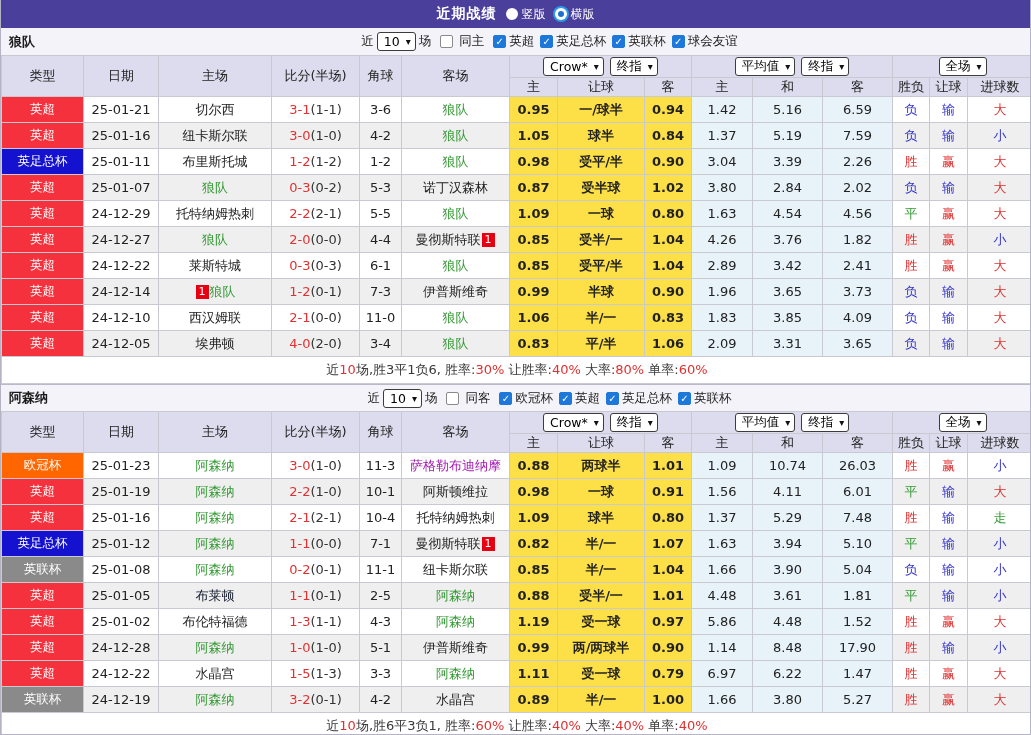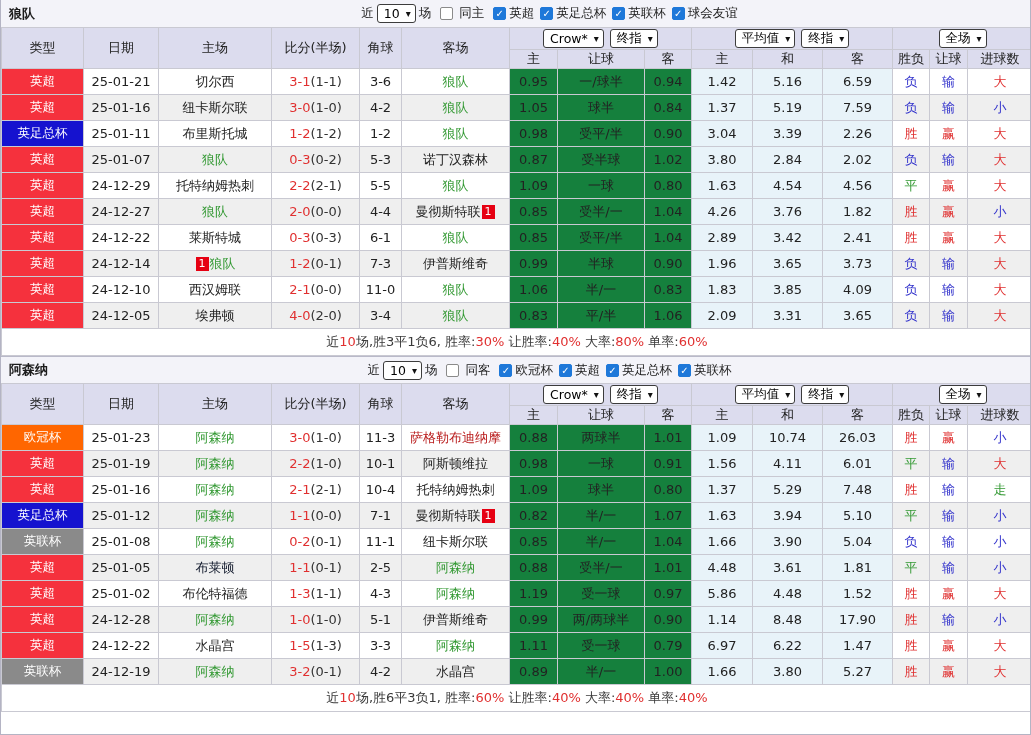--- a/index.html
+++ b/index.html
@@ -30,33 +30,44 @@
   
   table { border-collapse:collapse; table-layout:fixed; width:1031px; }
   th, td { border:1px solid #c9c9d2; padding:0; text-align:center; white-space:nowrap; overflow:hidden; font-size:13px; color:#222; }
   thead th { background:#dcdcee; font-weight:normal; }
   thead tr.grp { height:22px; }
   thead tr.sub { height:18px; font-size:12.5px; }
   thead .hdr-sels { display:flex; align-items:center; justify-content:center; gap:6px; }
   tbody tr { height:26px; background:#fff; }
   tbody tr.alt { background:#efefef; }
   td.c-type { color:#fff; font-size:12.5px; }
-  td.c-odds { background:#15803d; }
+  td.c-odds { background:#fde047;font-weight:bold; }
   td.c-avg  { background:#e8f3f9; }
   .ft { color:#e03030; }
   .ht { color:#333; }
   .badge1 { display:inline-block; background:#e60012; color:#fff; font-size:11px; line-height:14px; padding:0 3px; margin:0 1px; vertical-align:1px; }
   tr.summary td { height:27px; background:#fff; font-size:13px; color:#3a3a3a; border-left:1px solid #c9c9d2; border-right:1px solid #c9c9d2; }
   .red { color:#e03030; }
 </style>
 </head>
 <body>
 
 <div class="page">
 
+  <div class="title-bar">
+    <span class="ttl">近期战绩</span>
+    <span class="radio-group">
+      <span class="radio"></span>
+      <span>竖版</span>
+    </span>
+    <span class="radio-group">
+      <span class="radio checked"></span>
+      <span>横版</span>
+    </span>
+  </div>
 
   <div class="section">
     <div class="team-row">
       <span class="team-name">狼队</span>
       <span class="filter">
         <span>近</span>
         <span class="sel">
             <span>10</span>
           </span>
         <span>场</span>
@@ -409,21 +420,21 @@
           <th>进球数</th>
         </tr>
       </thead>
       <tbody>
           <tr>
             <td class="c-type" style="background: rgb(255, 102, 0);">欧冠杯</td>
             <td>25-01-23</td>
             <td><span style="color: rgb(51, 153, 51);">阿森纳</span></td>
             <td><span class="ft">3-0</span><span class="ht">(1-0)</span></td>
             <td>11-3</td>
-            <td><span style="color: #b91c1c; font-family: Liberation Mono, monospace;">萨格勒布迪纳摩</span></td>
+            <td><span style="color: #a21caf; font-family: Liberation Mono, monospace;">萨格勒布迪纳摩</span></td>
             <td class="c-odds">0.88</td>
             <td class="c-odds">两球半</td>
             <td class="c-odds">1.01</td>
             <td class="c-avg">1.09</td>
             <td class="c-avg">10.74</td>
             <td class="c-avg">26.03</td>
             <td style="color: rgb(224, 48, 48);">胜</td>
             <td style="color: rgb(224, 48, 48);">赢</td>
             <td style="color: rgb(51, 51, 204);">小</td>
           </tr>

